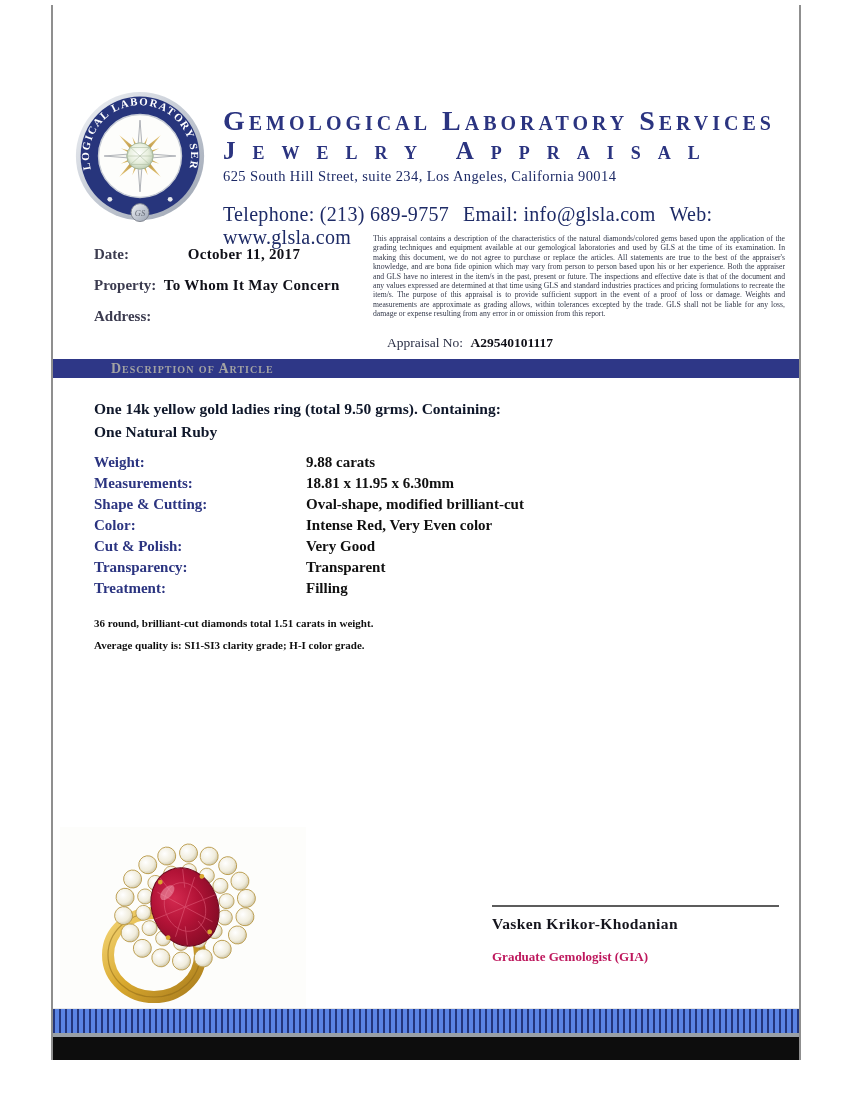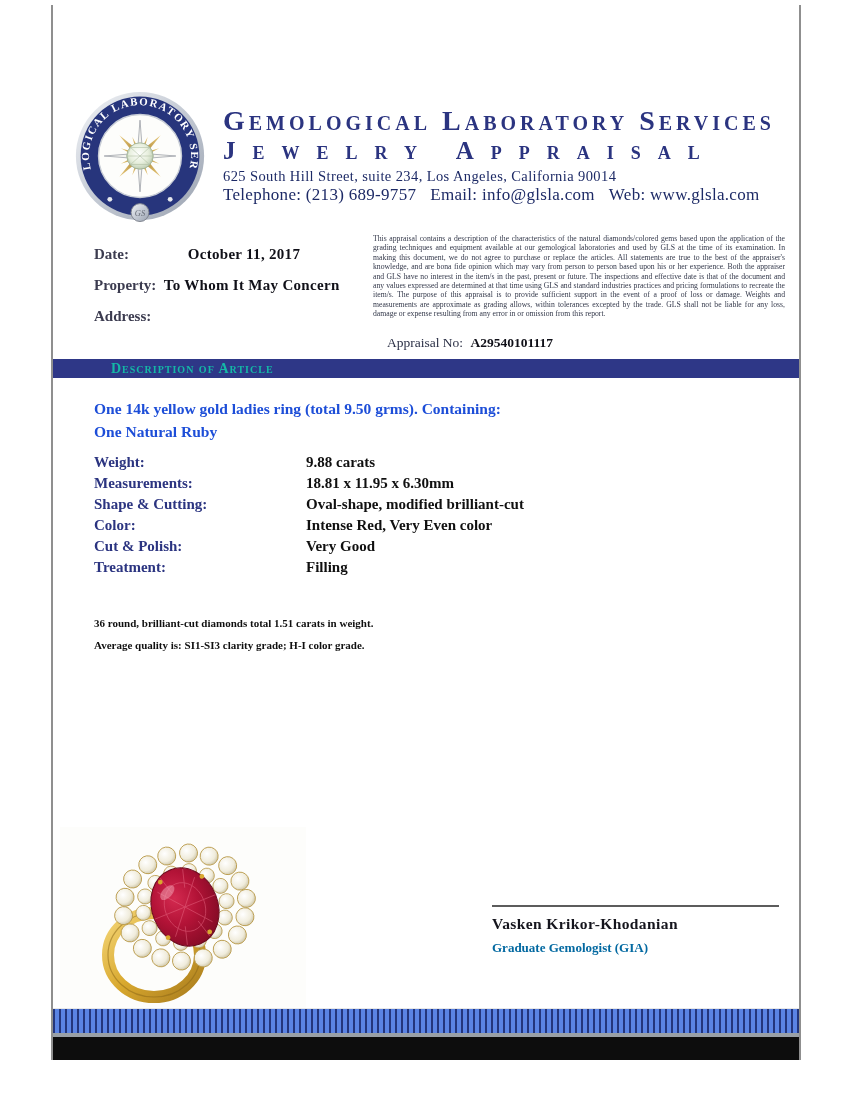--- a/index.html
+++ b/index.html
@@ -17,21 +17,21 @@
   .head-text { position: absolute; left: 170px; top: 100px; width: 575px; color: #2b3480; }
   .org-name {
     font-variant: small-caps; font-weight: 700; font-size: 28px;
     letter-spacing: 4px; line-height: 31px; white-space: nowrap; color: #2b3480;
   }
   .doc-type {
     font-variant: small-caps; font-weight: 700; font-size: 25px;
     letter-spacing: 17px; line-height: 29px; white-space: nowrap; color: #2b3480;
   }
   .org-address { font-size: 14.5px; color: #1d2a66; margin-top: 3px; letter-spacing: 0.4px; }
-  .org-contact { font-size: 17px; color: #1d2a66; margin-top: 0; letter-spacing: 0.3px; }
+  .org-contact { font-size: 20px; color: #1d2a66; margin-top: 18px; letter-spacing: 0.3px; }
   .org-contact span { margin-right: 14px; }
 
   
   .info-left { position: absolute; left: 41px; top: 240px; font-size: 15px; color: #3c3c50; }
   .info-row { margin-bottom: 13px; line-height: 18px; }
   .info-row .lbl { display: inline-block; width: 66px; font-weight: 700; }
   .info-row .val { font-weight: 700; color: #101018; letter-spacing: 0.3px; }
 
   .disclaimer {
     position: absolute; left: 320px; top: 229px; width: 412px;
@@ -39,44 +39,44 @@
   }
   .appraisal-no { position: absolute; left: 334px; top: 330px; font-size: 13.5px; color: #2a2f45; }
   .appraisal-no .val { font-weight: 700; color: #101018; margin-left: 4px; }
 
   
   .section-bar {
     position: absolute; left: 0; top: 354px; width: 100%; height: 19px;
     background: #2e3787; display: flex; align-items: center;
   }
   .section-bar .title {
-    color: #14b8a6; font-variant: small-caps; font-weight: 700;
+    color: #a3a3a3; font-variant: small-caps; font-weight: 700;
     font-size: 14px; letter-spacing: 1px; margin-left: 58px; line-height: 19px;
   }
 
   
-  .desc { position: absolute; left: 41px; top: 392px; font-size: 15.5px; font-weight: 700; color: #1d4ed8; line-height: 23px; }
+  .desc { position: absolute; left: 41px; top: 392px; font-size: 15.5px; font-weight: 700; color: #0f172a; line-height: 23px; }
   .specs { position: absolute; left: 41px; top: 447px; font-size: 15px; line-height: 21px; }
   .spec-row { display: flex; gap: 36px; }
   .spec-row .s-lbl { width: 176px; font-weight: 700; color: #2b3480; }
   .spec-row .s-val { font-weight: 700; color: #101010; }
   .diamonds { position: absolute; left: 41px; top: 607px; font-size: 11px; font-weight: 700; color: #101010; line-height: 22px; }
 
   .valuation { position: absolute; left: 41px; top: 697px; width: 676px; display: flex; }
   .valuation .v-lbl { font-variant: small-caps; font-weight: 700; font-size: 16px; color: #15151d; letter-spacing: 0.4px; }
   .valuation .v-amt { margin-left: auto; font-size: 16.5px; font-weight: 400; color: #101010; letter-spacing: 0.5px; }
 
   
   .ring-photo { position: absolute; left: 7px; top: 822px; width: 246px; height: 190px; }
 
   
   .signature { position: absolute; left: 439px; top: 900px; width: 287px; }
   .sig-line { border-top: 2px solid #5c5c5c; width: 100%; height: 0; }
   .sig-name { font-size: 15.5px; font-weight: 700; color: #15151d; margin-top: 8px; letter-spacing: 0.4px; }
-  .sig-title { font-size: 13px; font-weight: 700; color: #0369a1; margin-top: 7px; }
+  .sig-title { font-size: 13px; font-weight: 700; color: #be185d; margin-top: 16px; }
 
   
   .ribbon {
     position: absolute; left: 0; bottom: 27px; width: 100%; height: 25px; z-index: 5;
     background: repeating-linear-gradient(to right, #24367c 0px, #24367c 2px, #5b84e4 2px, #5b84e4 6px);
     border-top: 1px solid #e8e8e8;
   }
   .gray-strip { position: absolute; left: 0; bottom: 23px; width: 100%; height: 4px; background: #9aa0a6; z-index: 5; }
   .black-bar { position: absolute; left: 0; bottom: 0; width: 100%; height: 23px; background: #0d0d0d; z-index: 5; }
 </style>
@@ -199,20 +199,24 @@
     </div>
     <div class="spec-row">
       <span class="s-lbl">Color:</span>
       <span class="s-val">Intense Red, Very Even color</span>
     </div>
     <div class="spec-row">
       <span class="s-lbl">Cut &amp; Polish:</span>
       <span class="s-val">Very Good</span>
     </div>
     <div class="spec-row">
+      <span class="s-lbl">Transparency:</span>
+      <span class="s-val">Transparent</span>
+    </div>
+    <div class="spec-row">
       <span class="s-lbl">Treatment:</span>
       <span class="s-val">Filling</span>
     </div>
   </div>
 
   <div class="diamonds">
     <div>36 round, brilliant-cut diamonds total 1.51 carats in weight.</div>
     <div>Average quality is: SI1-SI3 clarity grade; H-I color grade.</div>
   </div>
 

